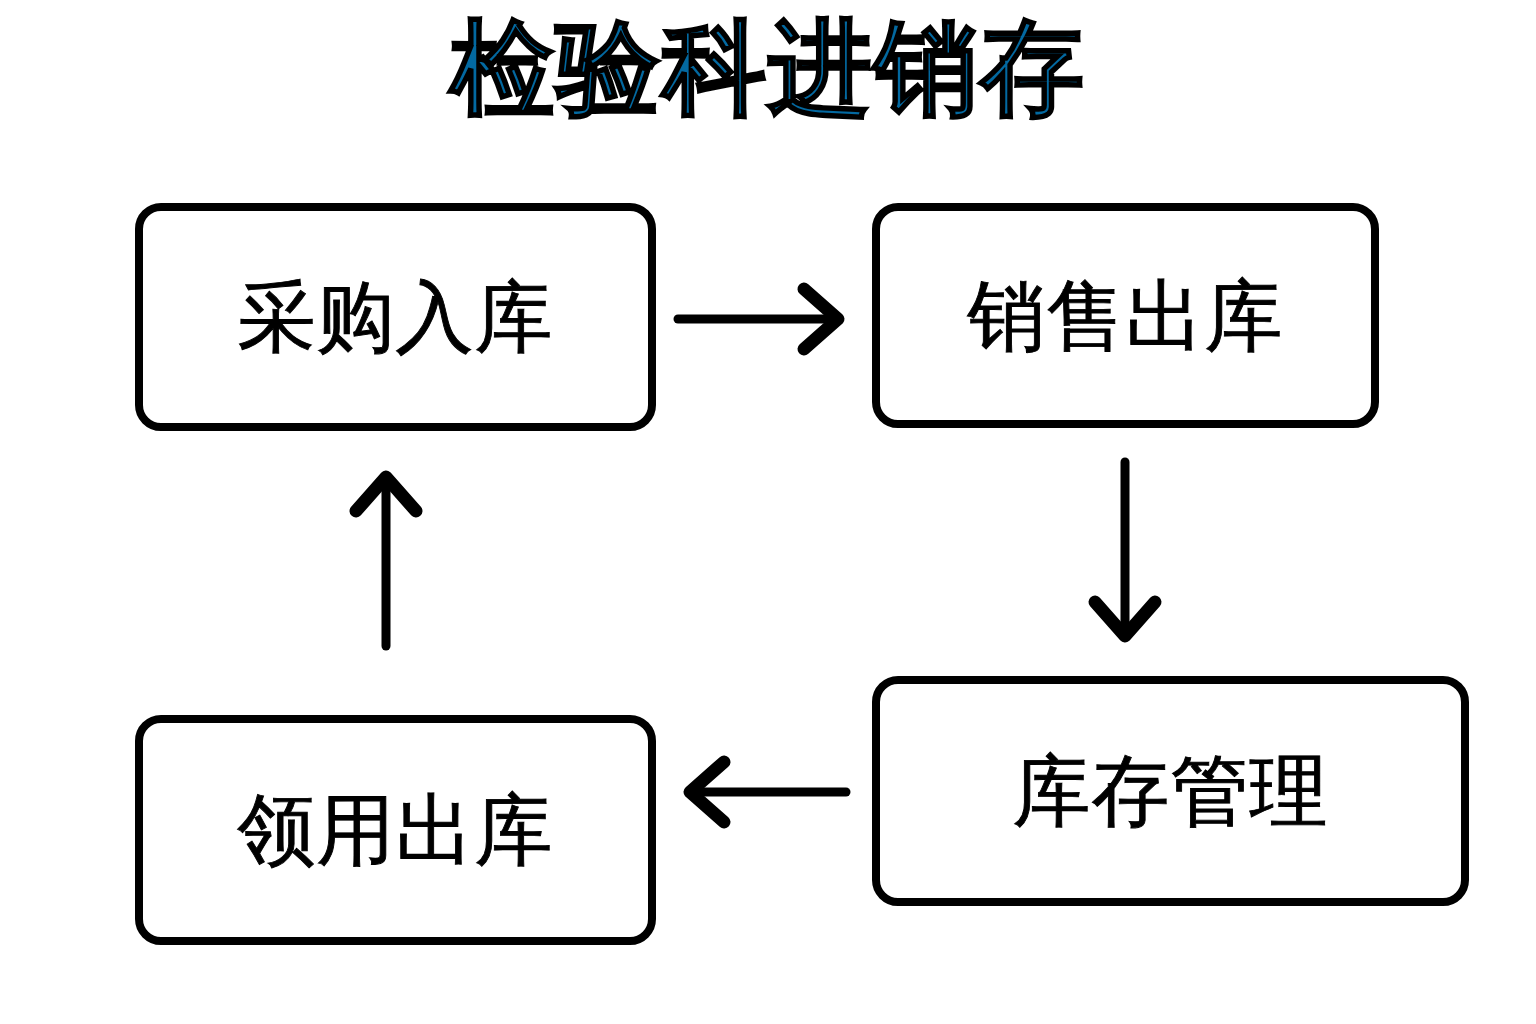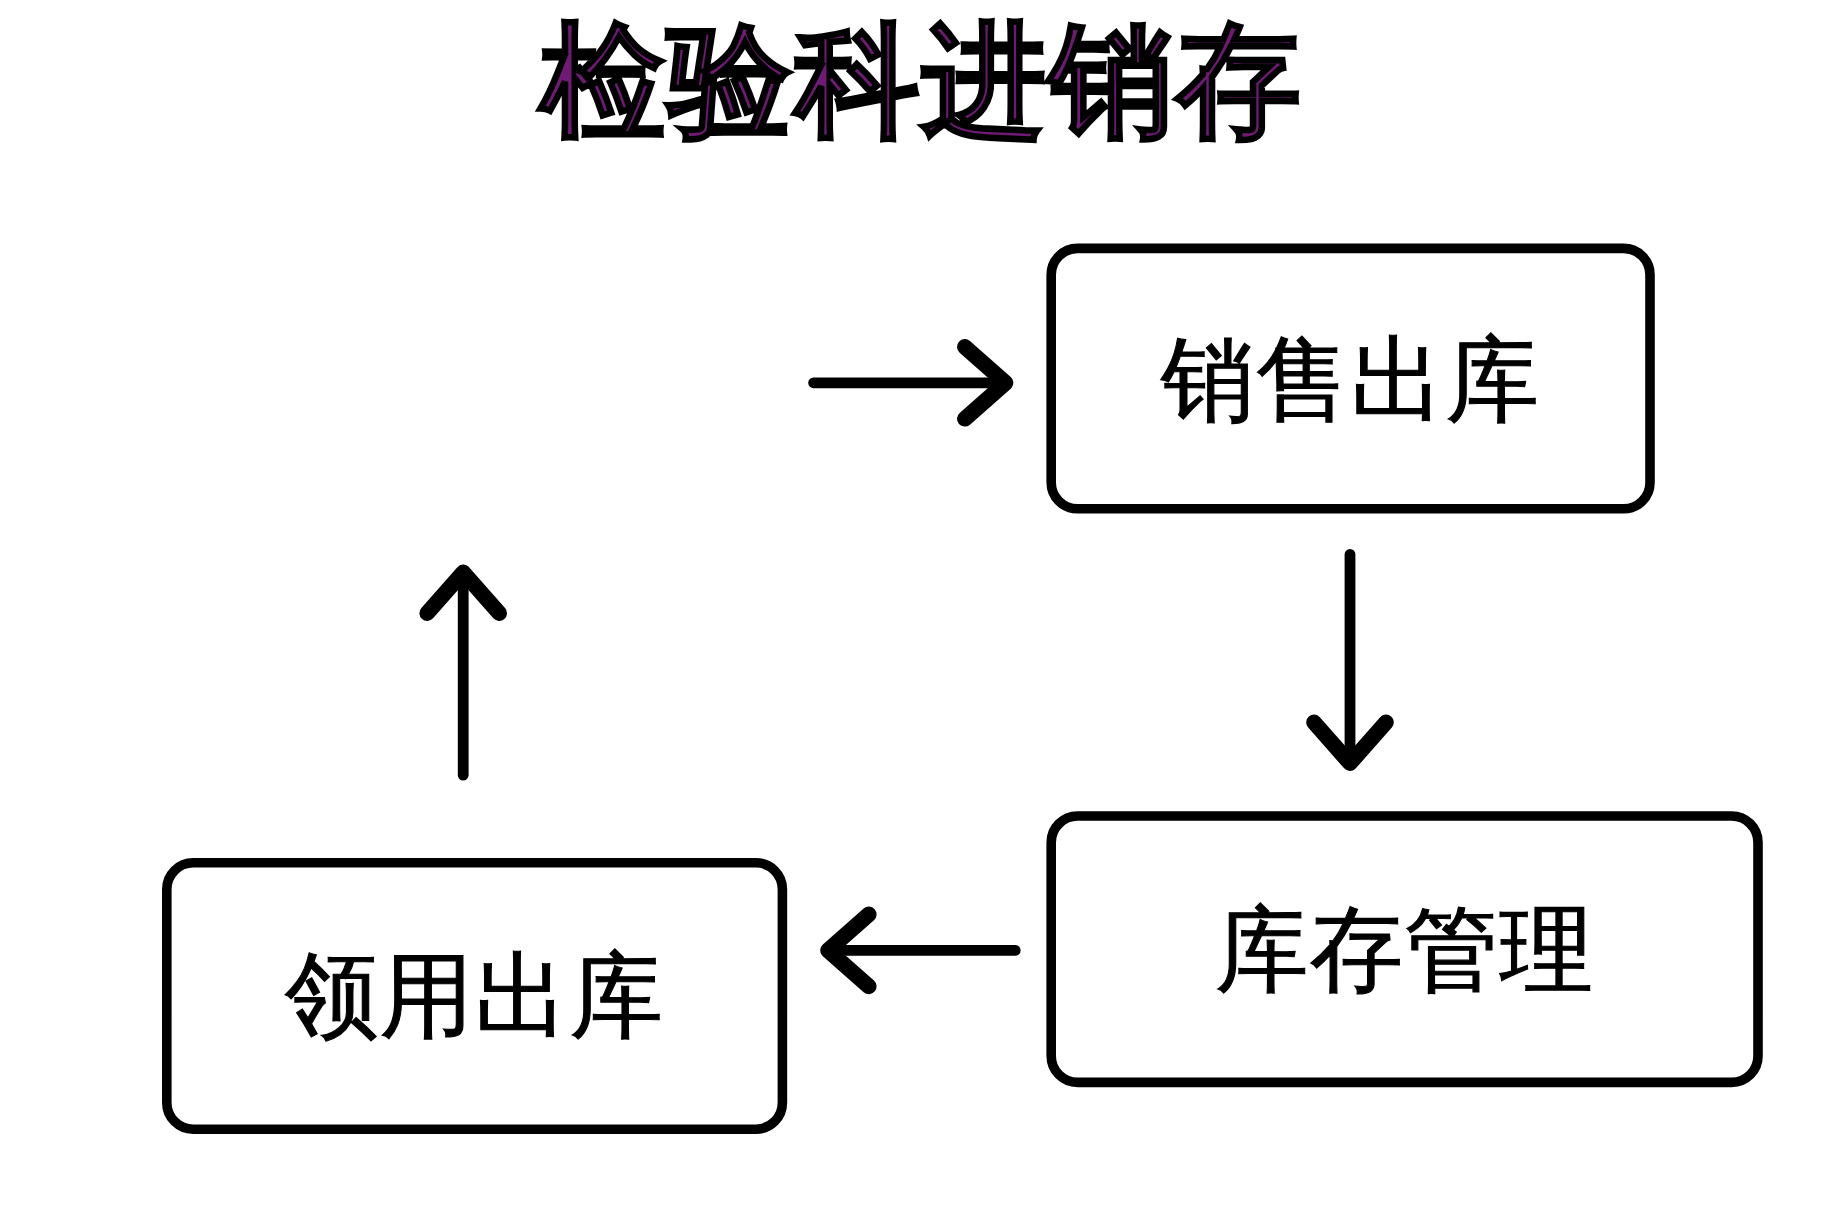--- a/index.html
+++ b/index.html
@@ -24,21 +24,21 @@
   #page-title {
     position: absolute;
     left: 0;
     top: 8px;
     width: 1536px;
     text-align: center;
     font-size: 104px;
     line-height: 120px;
     font-weight: 700;
     letter-spacing: 2px;
-    color: #701a75;
+    color: #0369a1;
     white-space: nowrap;
     -webkit-text-stroke: 2.2px #000000;
   }
 
   
   .flow-box {
     position: absolute;
     box-sizing: border-box;
     background: #ffffff;
     border: 8px solid #000000;
@@ -87,20 +87,23 @@
   #arrow-bottom-left { left: 672px; top: 746px; width: 192px; height: 94px; }
   #arrow-left-up     { left: 340px; top: 460px; width: 94px; height: 200px; }
 </style>
 </head>
 <body>
 
 <div id="canvas">
 
   <div id="page-title">检验科进销存</div>
 
+  <div class="flow-box" id="box-purchase-inbound">
+    <span class="flow-box-label">采购入库</span>
+  </div>
 
   <div class="flow-box" id="box-sales-outbound">
     <span class="flow-box-label">销售出库</span>
   </div>
 
   <div class="flow-box" id="box-inventory-mgmt">
     <span class="flow-box-label">库存管理</span>
   </div>
 
   <div class="flow-box" id="box-requisition-out">

